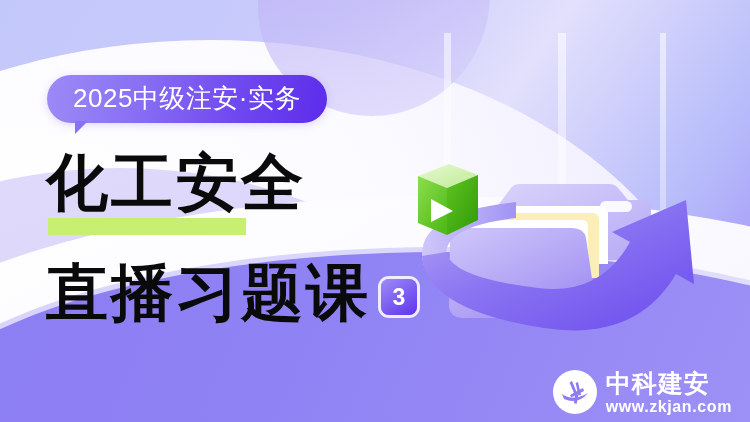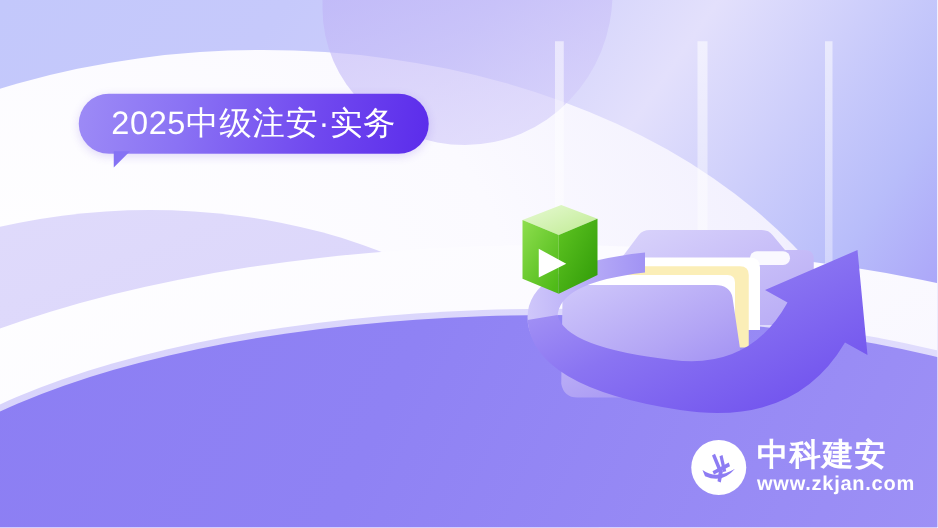--- a/index.html
+++ b/index.html
@@ -91,21 +91,21 @@
     position: absolute;
     left: -112px;
     top: 247px;
     width: 1104px;
     height: 420px;
     border-radius: 50% 50% 0 0 / 46% 46% 0 0;
     background: linear-gradient(115deg, #d7d2fb 0%, #ddd9fc 50%, #e6e3fd 100%);
   }
 
   
-  .pill-wrap { position: absolute; left: 63px; top: 75px; }
+  .pill-wrap { position: absolute; left: 47px; top: 75px; }
   .pill {
     position: relative;
     display: inline-block;
     padding: 9px 26px 10px 26px;
     border-radius: 25px;
     background: linear-gradient(100deg, #9d8bf6 0%, #8a72f4 30%, #7048ef 68%, #5b2ceb 100%);
     color: #ffffff;
     font-size: 26px;
     line-height: 1.12;
     letter-spacing: .5px;
@@ -177,23 +177,22 @@
   }
 
   
   .illus { position: absolute; left: 404px; top: 92px; width: 330px; height: 270px; }
   .illus svg { display: block; width: 100%; height: 100%; }
 
   
   .logo {
     position: absolute;
     right: 18px;
-    bottom: 25px;
+    bottom: 6px;
     display: flex;
-    align-items: center;
     gap: 9px;
   }
   .logo-mark {
     width: 44px; height: 44px;
     border-radius: 50%;
     background: #ffffff;
     display: flex; align-items: center; justify-content: center;
     flex: none;
   }
   .logo-mark svg { width: 34px; height: 34px; display:block; }
@@ -228,20 +227,28 @@
     <div class="crescent"></div>
     <div class="wave-rim"></div>
     <div class="wave-bottom"></div>
   </div>
 
   <div class="pill-wrap">
     <div class="pill">2025中级注安·实务</div>
     <div class="pill-tail"></div>
   </div>
 
+  <div class="headline">
+    <div class="hl-bar"></div>
+    <div class="line1">化工安全</div>
+    <div class="line2-row">
+      <div class="line2">直播习题课</div>
+      <div class="num-badge">3</div>
+    </div>
+  </div>
 
   <div class="illus">
     <svg viewBox="0 0 330 270" xmlns="http://www.w3.org/2000/svg">
       <defs>
         <linearGradient id="gFolderBack" x1="0" y1="0" x2="1" y2="1">
           <stop offset="0%" stop-color="#d9d3fb"></stop>
           <stop offset="100%" stop-color="#b7aaf5"></stop>
         </linearGradient>
         <linearGradient id="gFolderFront" x1="0.1" y1="0" x2="0.9" y2="1">
           <stop offset="0%" stop-color="#cdc5fa"></stop>

